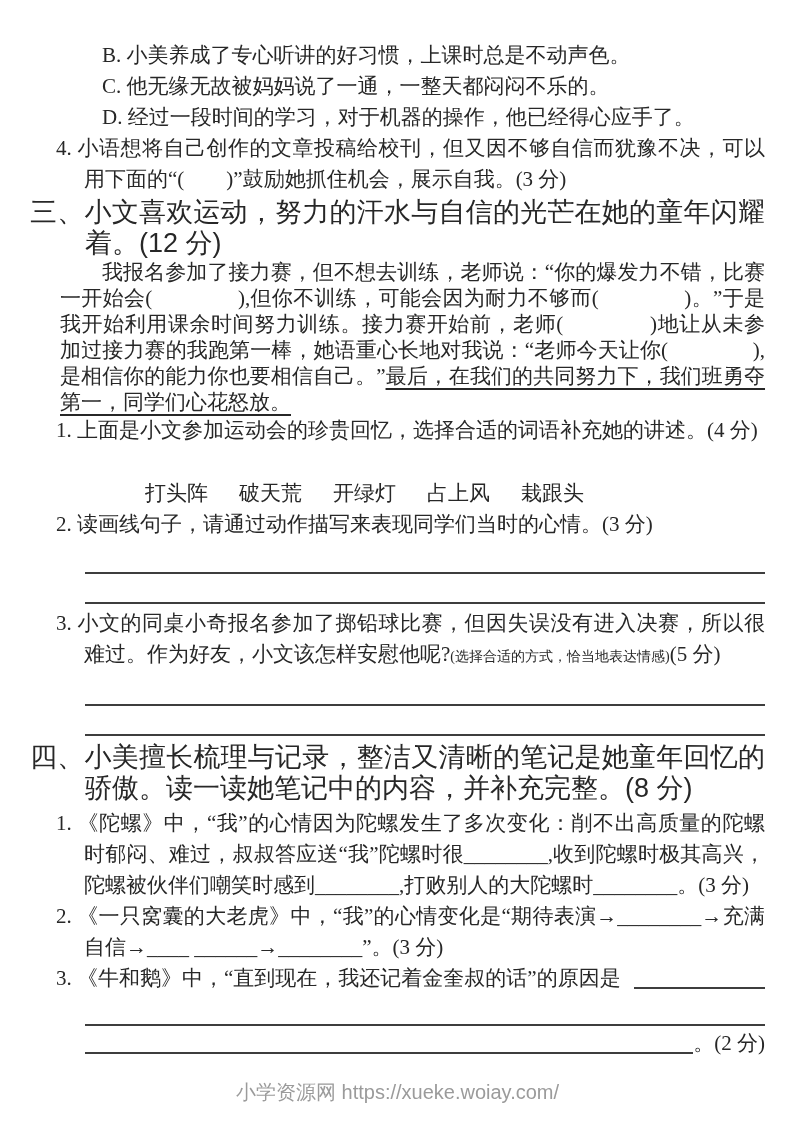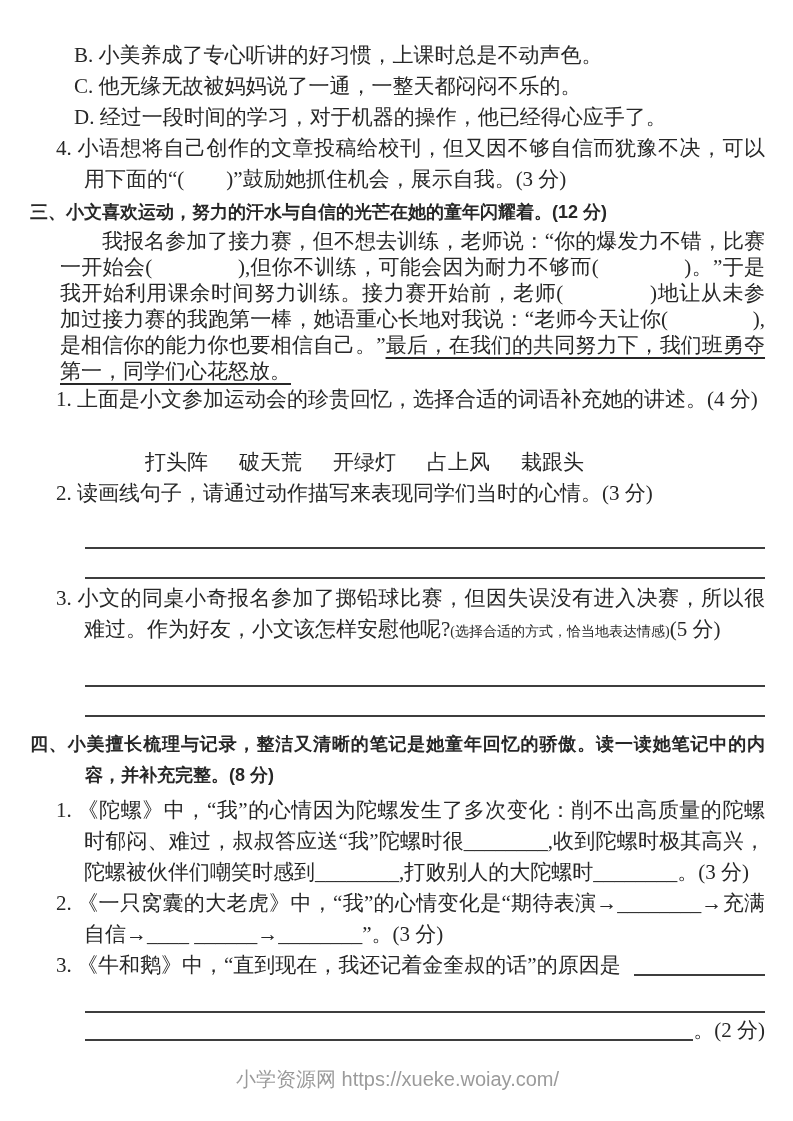--- a/index.html
+++ b/index.html
@@ -10,39 +10,39 @@
     box-sizing: border-box;
     padding: 40px 28px 0 30px;
     background: #ffffff;
     font-family: "Liberation Serif", "DejaVu Serif", serif;
     font-size: 21px;
     line-height: 31px;
     color: #272727;
     overflow: hidden;
   }
   
-  .opt-line { margin-left: 44px; text-align: justify; }
+  .opt-line { margin-left: 72px; text-align: justify; }
   
   .q-item {
     margin-left: 26px;
     padding-left: 28px;
     text-indent: -28px;
     text-align: justify;
   }
   
   .choice-grid {
     margin-left: 55px;
     display: grid;
     grid-template-columns: 322px 1fr;
   }
   
   .sec-head {
     font-family: "Liberation Sans", "DejaVu Sans", sans-serif;
-    font-weight: bold;
-    font-size: 18px;
+    font-weight: normal;
+    font-size: 27px;
     padding-left: 55px;
     text-indent: -55px;
     text-align: justify;
     margin-top: 2px;
   }
   
   .passage {
     margin-left: 30px;
     text-indent: 2em;
     text-align: justify;
@@ -76,21 +76,21 @@
   .flex-line { display: flex; gap: 13px; }
   .tail-line { display: flex; margin-left: 55px; }
   .tail-line .tail-text { white-space: nowrap; }
   .footer {
     margin-top: 18px;
     text-align: center;
     font-family: "Liberation Sans", "DejaVu Sans", sans-serif;
     font-size: 20px;
     color: #9b9b9b;
   }
-  .mt6 { margin-top: 12px; }
+  .mt6 { margin-top: 6px; }
   .mt4 { margin-top: 4px; }
 </style>
 </head>
 <body>
 
 <div class="page">
 
   <div class="opt-line">B. 小美养成了专心听讲的好习惯，上课时总是不动声色。</div>
   <div class="opt-line">C. 他无缘无故被妈妈说了一通，一整天都闷闷不乐的。</div>
   <div class="opt-line">D. 经过一段时间的学习，对于机器的操作，他已经得心应手了。</div>

